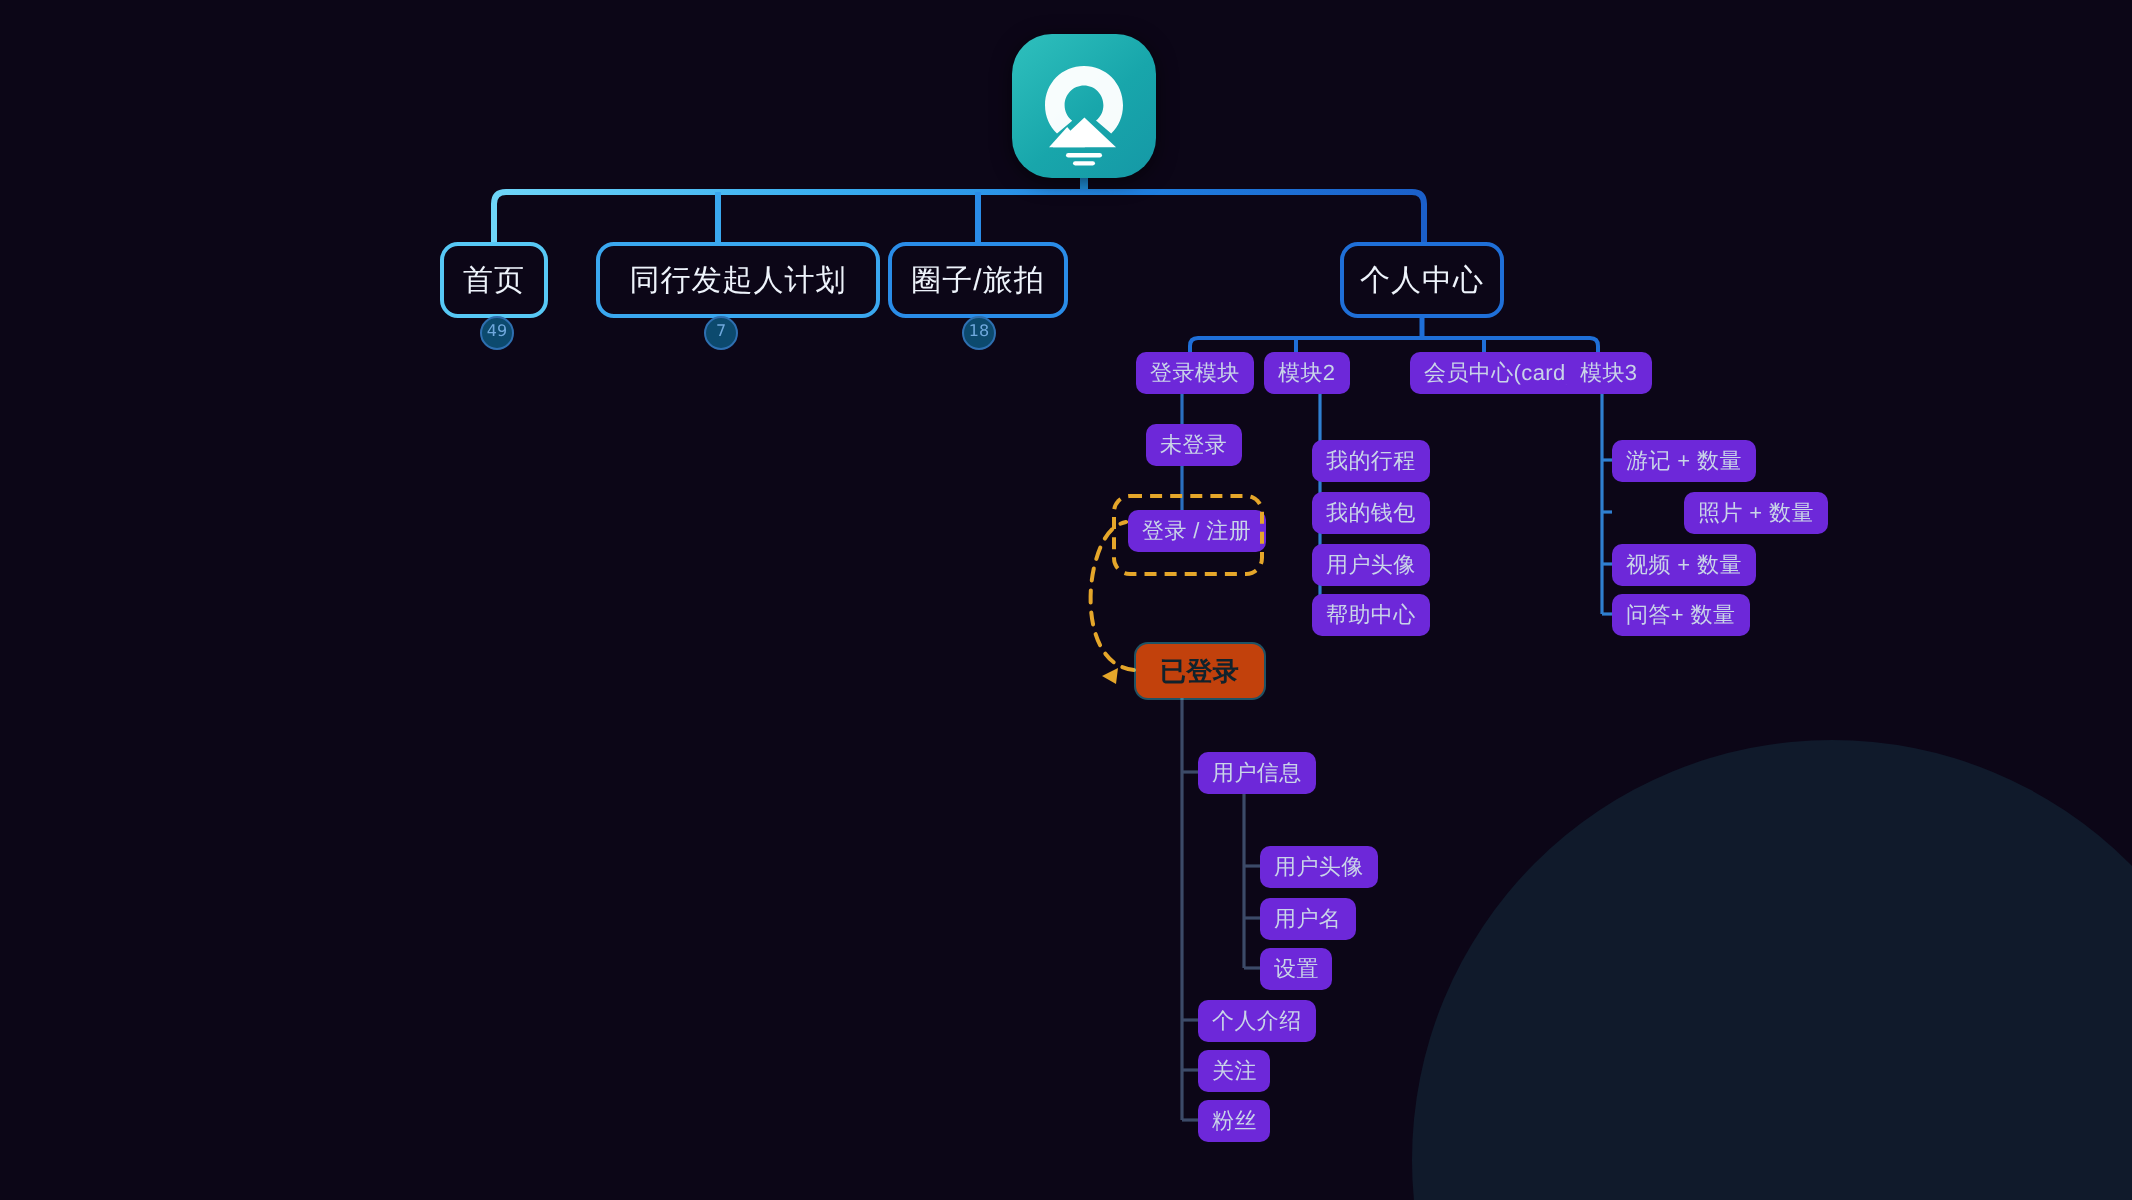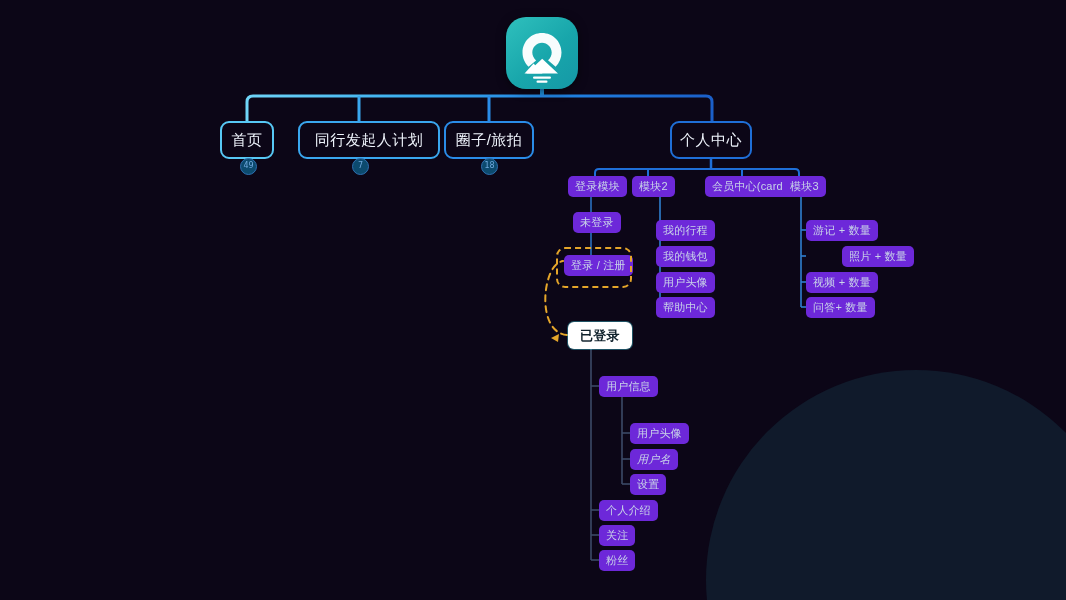--- a/index.html
+++ b/index.html
@@ -105,21 +105,21 @@
     border-radius: 5px;
     background: #6d28d9;
     color: #c9d4e8;
     font-size: 11px;
     white-space: nowrap;
     letter-spacing: .2px;
   }
 
   
   .pill.hl {
-    background: #ffffff;
+    background: #c2410c;
     color: #10222c;
     font-weight: bold;
     height: 27px;
     font-size: 13px;
     padding: 12px 12px;
     border-radius: 6px;
     box-shadow: 0 0 0 1px rgba(70,230,245,.35);
   }
 
   
@@ -275,21 +275,21 @@
   <div class="pill" style="left:806px; top:297px;">
     <span>问答+ 数量</span>
   </div>
 
   <div class="pill" style="left:599px; top:376px;text-align:right;">
     <span>用户信息</span>
   </div>
   <div class="pill" style="left:630px; top:423px;">
     <span>用户头像</span>
   </div>
-  <div class="pill" style="left:630px; top:449px;font-style:italic;">
+  <div class="pill" style="left:630px; top:449px;">
     <span>用户名</span>
   </div>
   <div class="pill" style="left:630px; top:474px;">
     <span>设置</span>
   </div>
 
   <div class="pill" style="left:599px; top:500px;">
     <span>个人介绍</span>
   </div>
   <div class="pill" style="left:599px; top:525px;">

